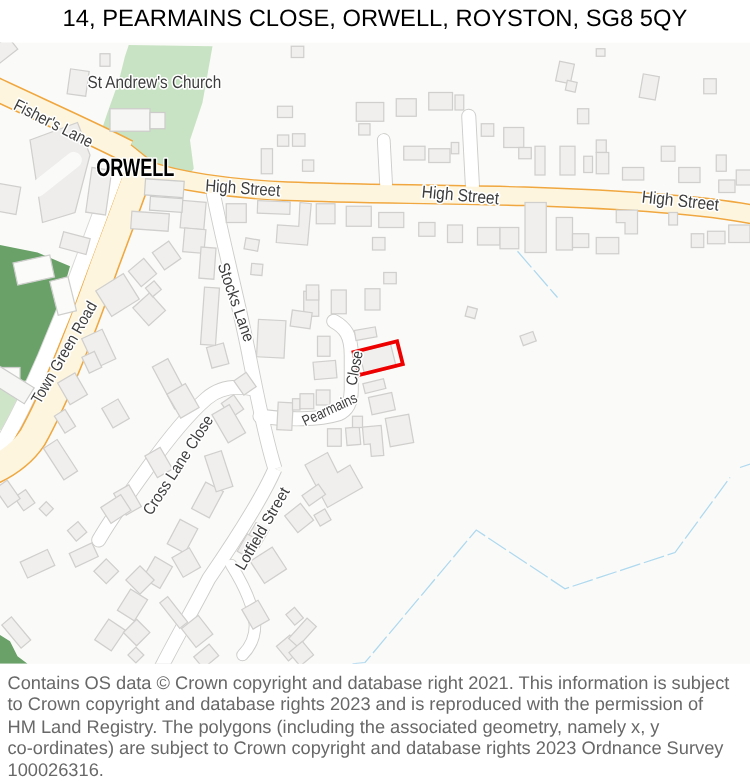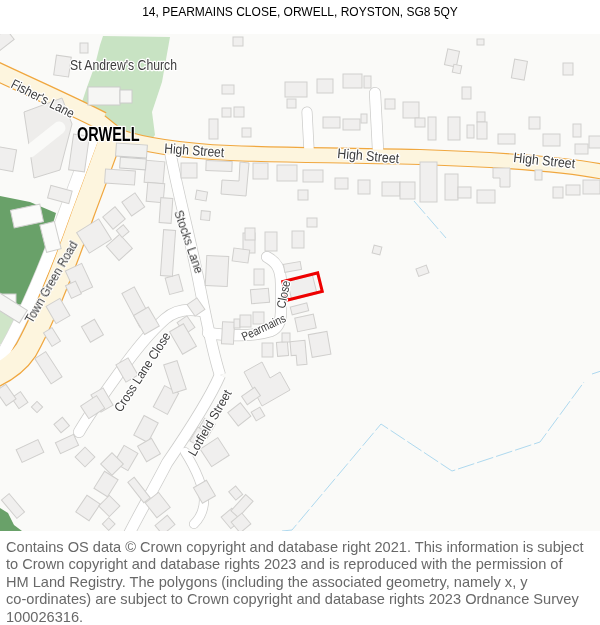--- a/index.html
+++ b/index.html
@@ -1,18 +1,18 @@
 <!DOCTYPE html>
 <html><head>
 <meta charset="utf-8">
 <style>
   html,body{margin:0;padding:0;}
   body{width:600px;height:625px;background:#ffffff;font-family:"Liberation Sans",sans-serif;position:relative;overflow:hidden;}
   .hdr{position:absolute;top:0;left:0;width:600px;text-align:center;color:#000;filter:grayscale(1);}
-  .hdr .l1{font-size:12px;margin-top:5px;}
+  .hdr .l1{font-size:19px;margin-top:5px;}
   .hdr .l2{font-size:14.6px;margin-top:1px;}
   .ftr{position:absolute;filter:grayscale(1);top:538.5px;left:6px;width:594px;font-size:14.6px;line-height:17.6px;color:#ef4444;white-space:nowrap;}
   svg{position:absolute;top:34px;left:0;}
   text{font-family:"Liberation Sans",sans-serif;}
 </style>
 </head>
 <body>
 
 <div class="hdr">
     <div class="l1">14, PEARMAINS CLOSE, ORWELL, ROYSTON, SG8 5QY</div>

